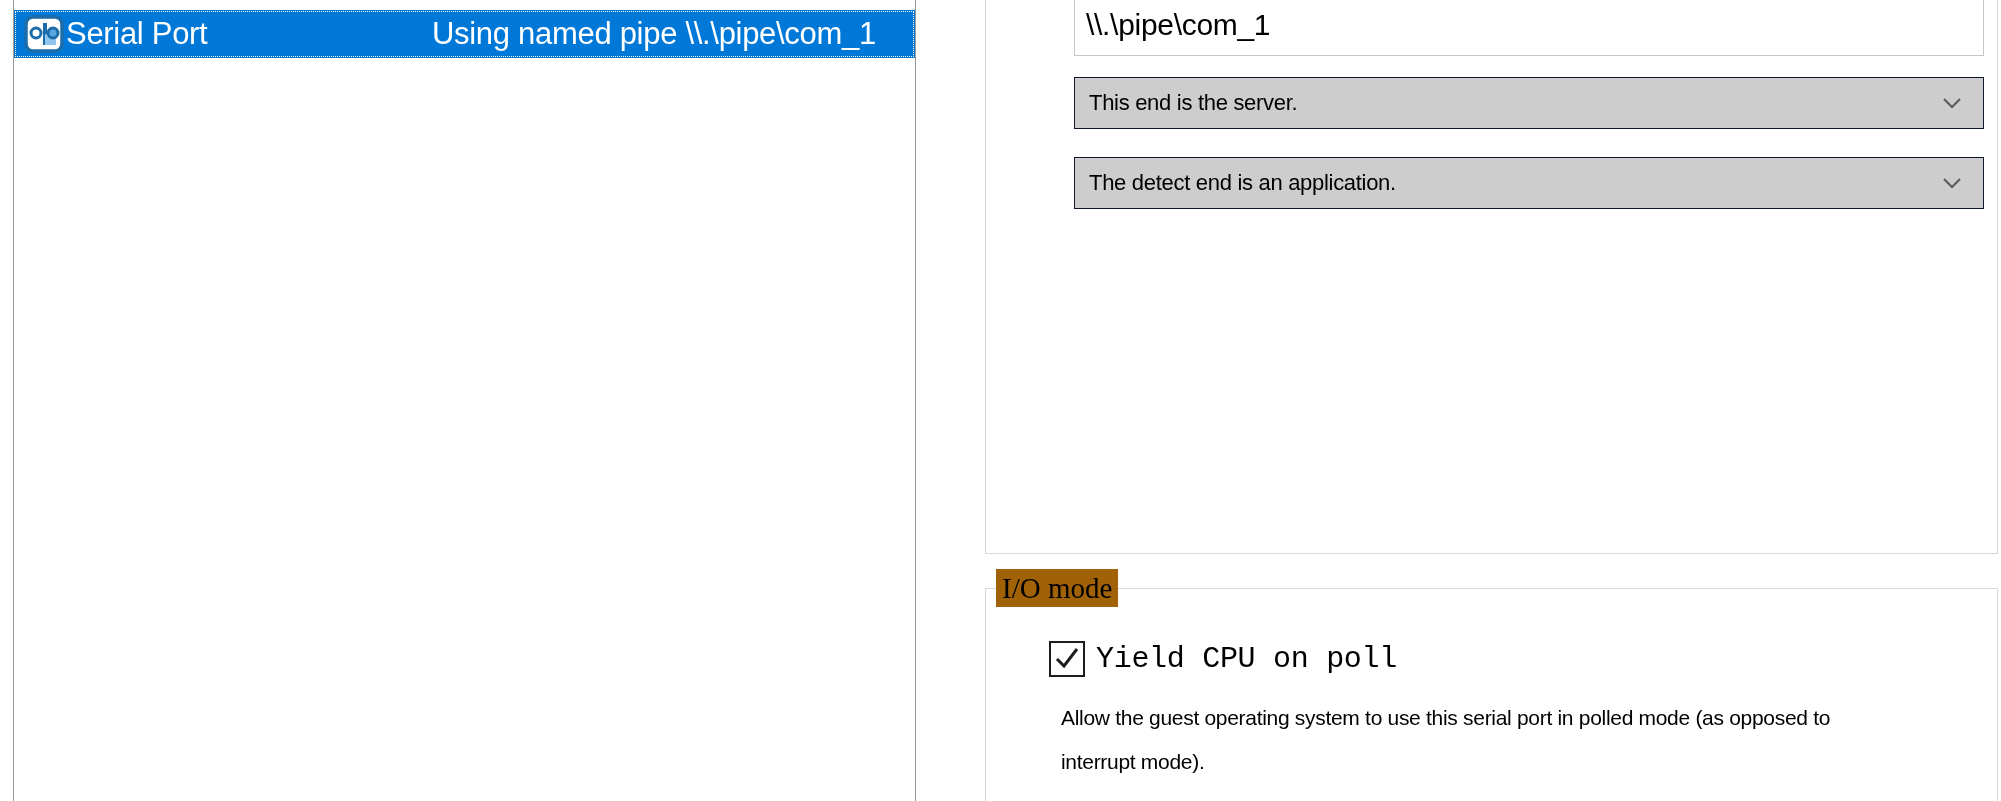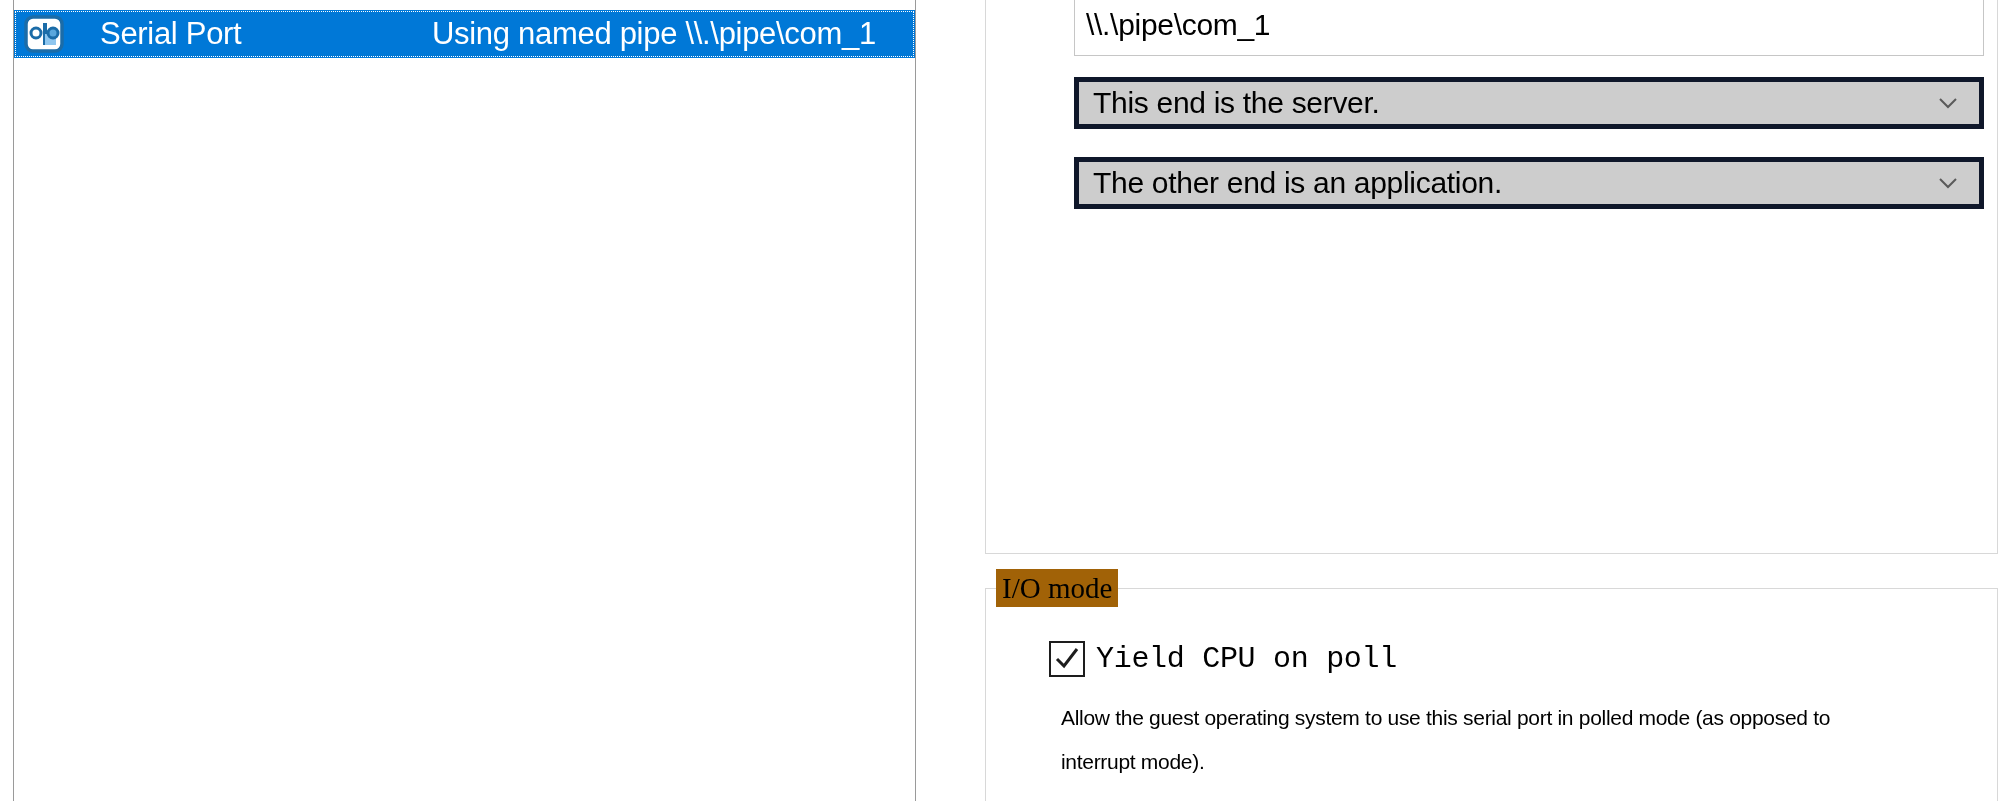--- a/index.html
+++ b/index.html
@@ -29,21 +29,20 @@
     box-sizing: border-box;
     overflow: hidden;
   }
   .device-row {
     position: relative;
     height: 48px;
     display: flex;
     align-items: center;
     padding-left: 8px;
     box-sizing: border-box;
-    gap: 34px;
   }
   .device-row.selected {
     background: #0078d7;
     color: #ffffff;
     outline: 1px dotted #ffffff;
     outline-offset: -2px;
   }
   .device-icon-wrap {
     width: 44px;
     min-width: 44px;
@@ -103,25 +102,25 @@
     font-family: "Liberation Serif", serif;
     line-height: 38px;
     white-space: nowrap;
   }
 
   
   .combo {
     position: absolute;
     box-sizing: border-box;
     background: #cdcdcd;
-    border: 5px solid #0f172a;
+    border: 1px solid #0f172a;
     display: flex;
     align-items: center;
     padding-left: 14px;
-    font-size: 30px;
+    font-size: 22px;
     letter-spacing: -0.3px;
     white-space: nowrap;
   }
   .combo.enabled  { color: #000000; }
   .combo .chev {
     position: absolute;
     right: 18px;
     top: 50%;
     transform: translateY(-50%);
     width: 26px;
@@ -221,21 +220,21 @@
     <div class="textinput" id="input-named-pipe">\\.\pipe\com_1</div>
 
     <div class="combo enabled" id="combo-endtype">
       <span>This end is the server.</span>
       <svg class="chev" viewBox="0 0 26 26">
         <path d="M5 9 L13 17 L21 9" fill="none" stroke-width="2"></path>
       </svg>
     </div>
 
     <div class="combo enabled" id="combo-othertype">
-      <span>The other end is an application.</span>
+      <span>The detect end is an application.</span>
       <svg class="chev" viewBox="0 0 26 26">
         <path d="M5 9 L13 17 L21 9" fill="none" stroke-width="2"></path>
       </svg>
     </div>
 
   </div>
 
   <div class="groupbox" id="iomode-group">
     <div class="group-legend">I/O mode</div>
 

